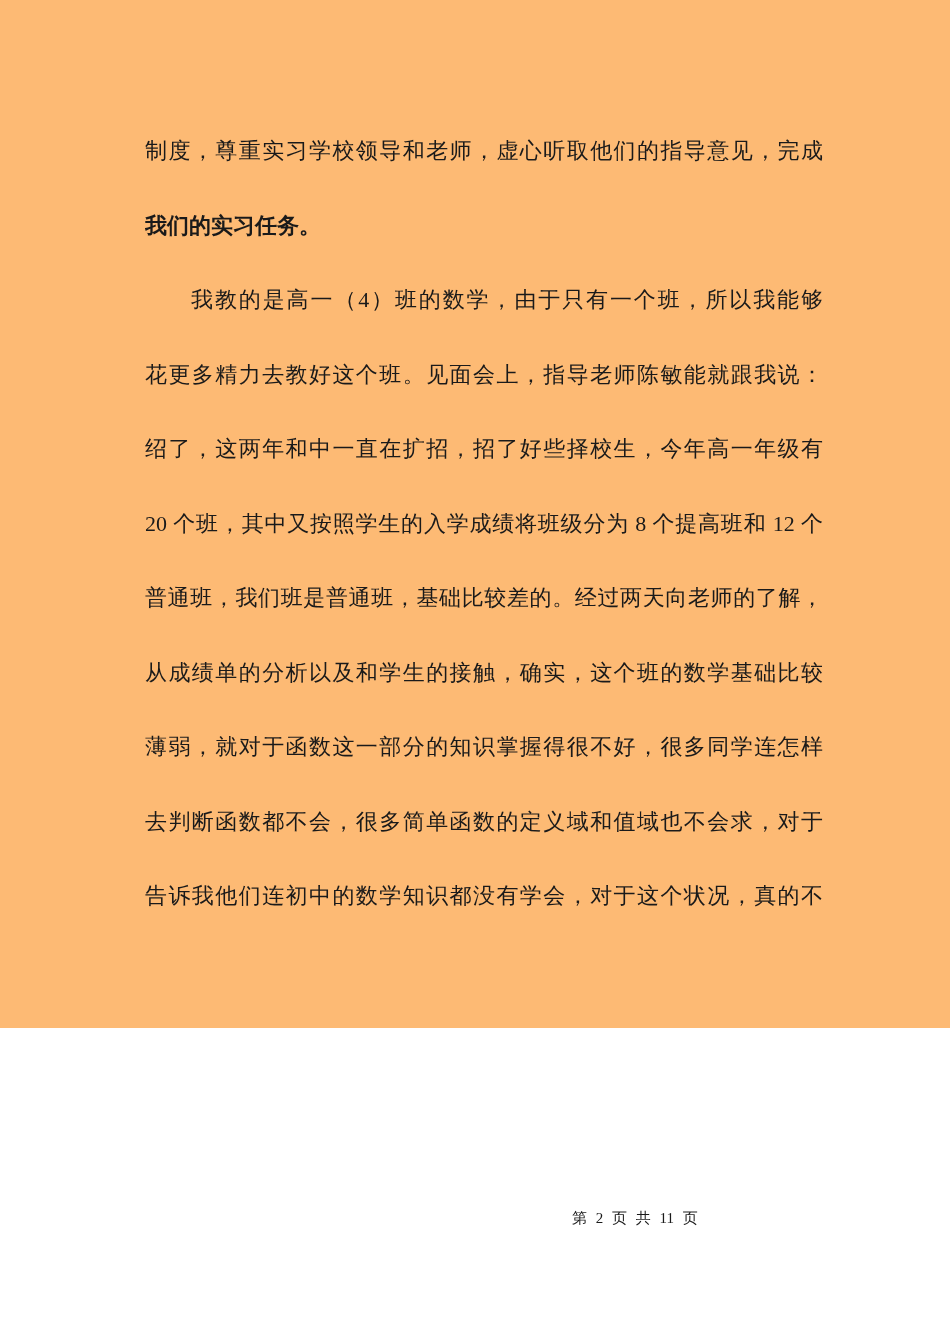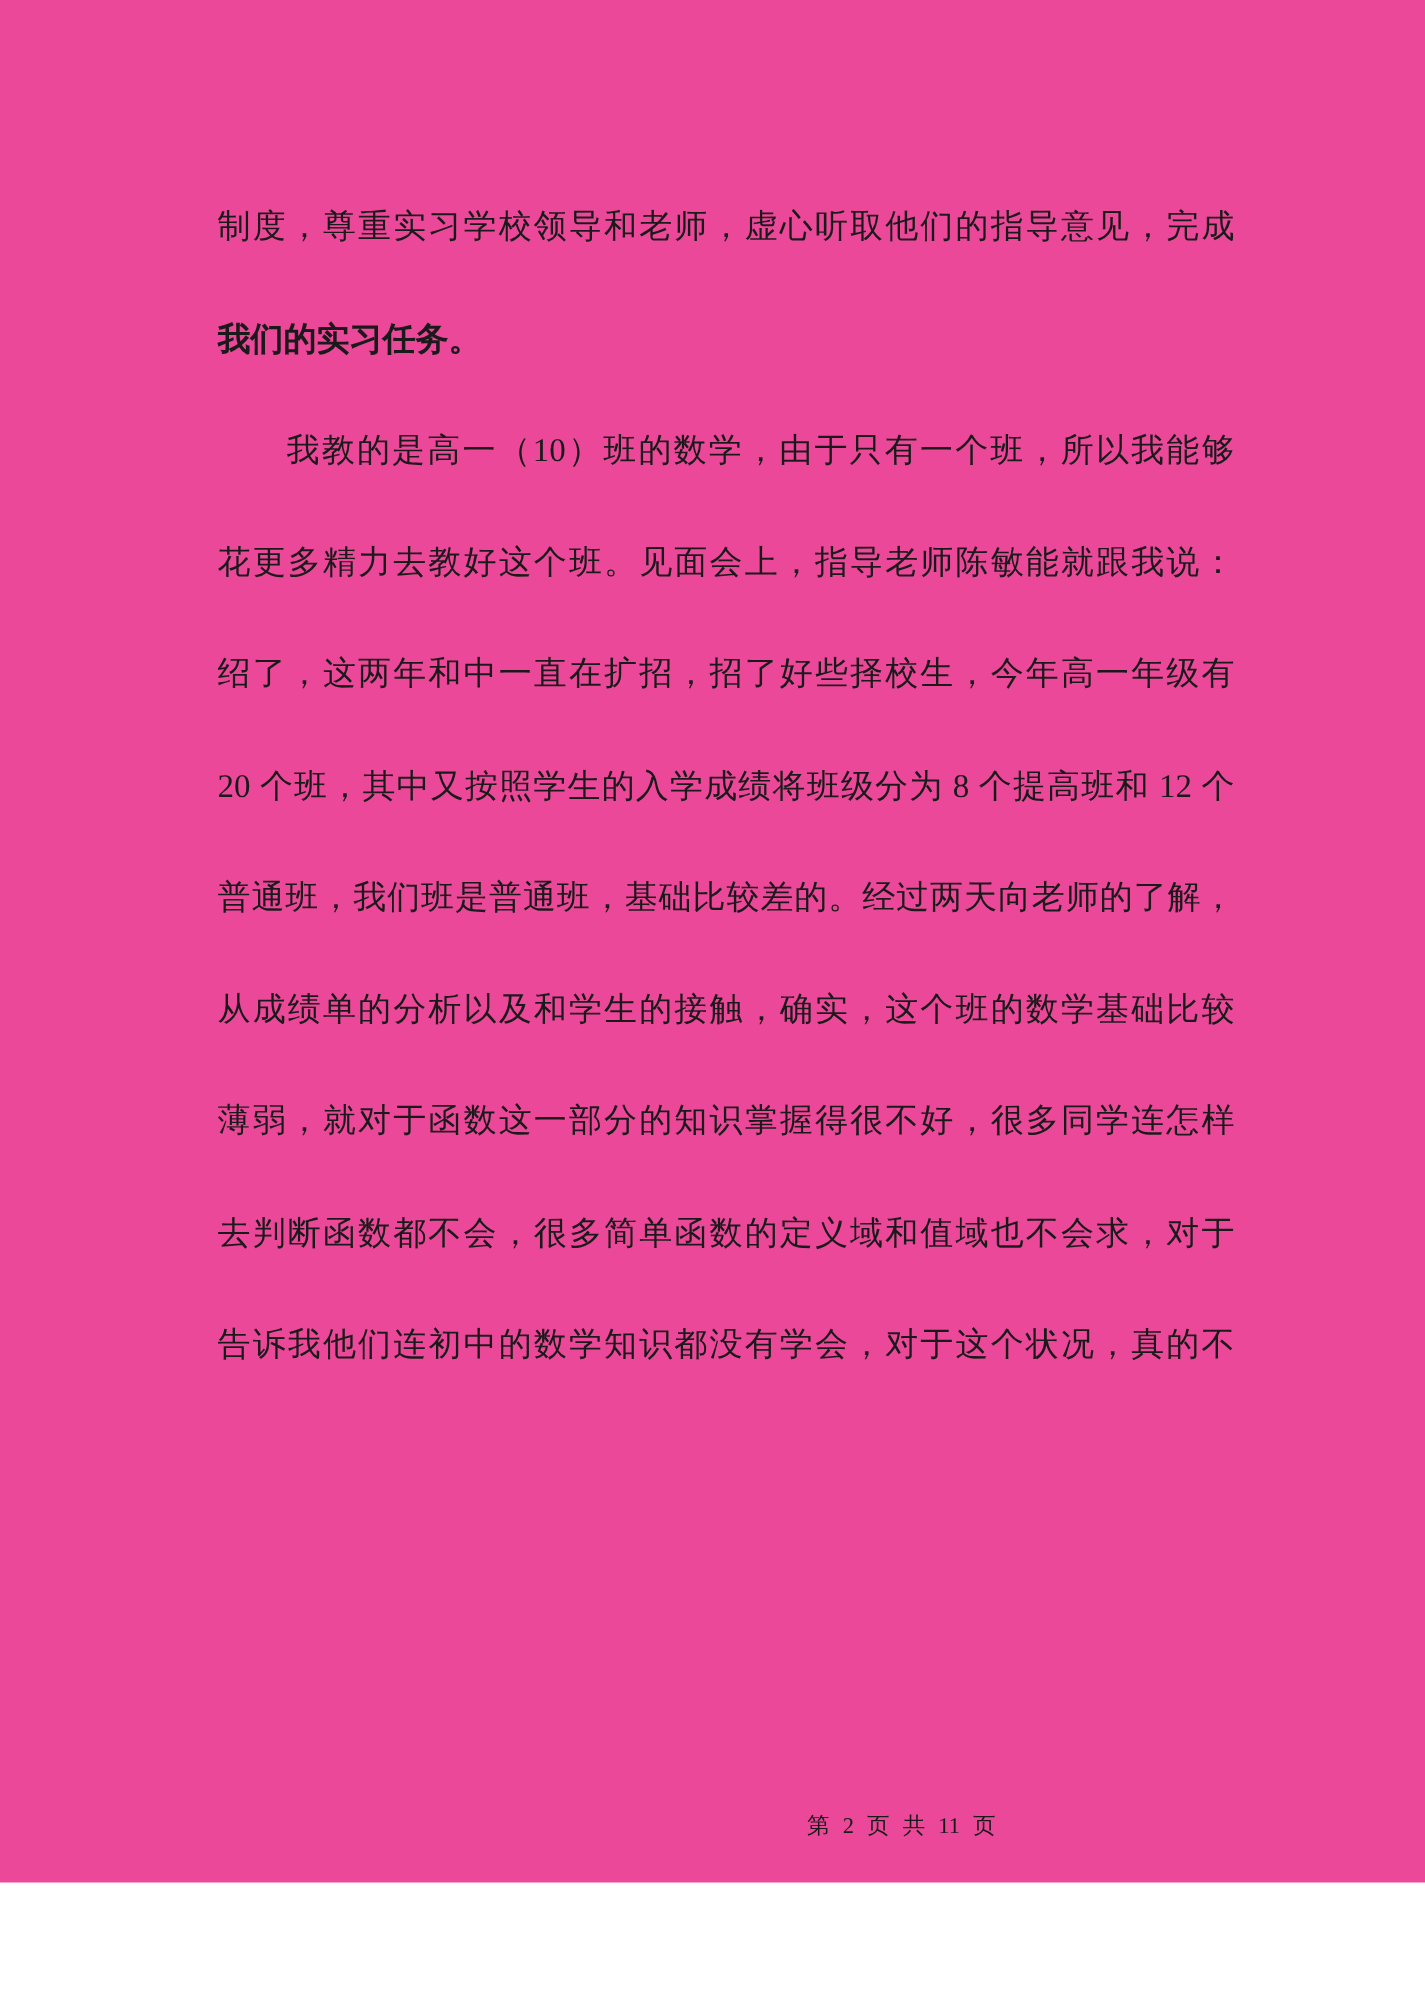--- a/index.html
+++ b/index.html
@@ -13,22 +13,22 @@
     position: relative;
     overflow: hidden;
     font-family: "Liberation Serif", "DejaVu Serif", serif;
     color: #1a1a1a;
   }
   .page {
     position: absolute;
     left: 0;
     top: 0;
     width: 950px;
-    height: 1255px;
-    background: #ec4899;
+    height: 1028px;
+    background: #fdba74;
   }
   .text-block {
     position: absolute;
     left: 145px;
     top: 114px;
     width: 678px;
   }
   .line {
     height: 74.5px;
     line-height: 74.5px;
@@ -42,38 +42,38 @@
   .line.para-end {
     text-align: left;
     text-align-last: left;
     font-weight: bold;
   }
   .line.indent {
     text-indent: 46px;
   }
   .footer {
     position: absolute;
-    left: 538px;
+    left: 572px;
     top: 1204px;
     height: 28px;
     line-height: 28px;
     font-size: 15px;
     word-spacing: 5px;
     color: #1a1a1a;
   }
 </style>
 </head>
 <body>
 
 <div class="page">
 
   <div class="text-block">
     <div class="line">制度，尊重实习学校领导和老师，虚心听取他们的指导意见，完成</div>
     <div class="line para-end">我们的实习任务。</div>
-    <div class="line indent">我教的是高一（10）班的数学，由于只有一个班，所以我能够</div>
+    <div class="line indent">我教的是高一（4）班的数学，由于只有一个班，所以我能够</div>
     <div class="line">花更多精力去教好这个班。见面会上，指导老师陈敏能就跟我说：</div>
     <div class="line">绍了，这两年和中一直在扩招，招了好些择校生，今年高一年级有</div>
     <div class="line">20 个班，其中又按照学生的入学成绩将班级分为 8 个提高班和 12 个</div>
     <div class="line">普通班，我们班是普通班，基础比较差的。经过两天向老师的了解，</div>
     <div class="line">从成绩单的分析以及和学生的接触，确实，这个班的数学基础比较</div>
     <div class="line">薄弱，就对于函数这一部分的知识掌握得很不好，很多同学连怎样</div>
     <div class="line">去判断函数都不会，很多简单函数的定义域和值域也不会求，对于</div>
     <div class="line">告诉我他们连初中的数学知识都没有学会，对于这个状况，真的不</div>
   </div>
 

